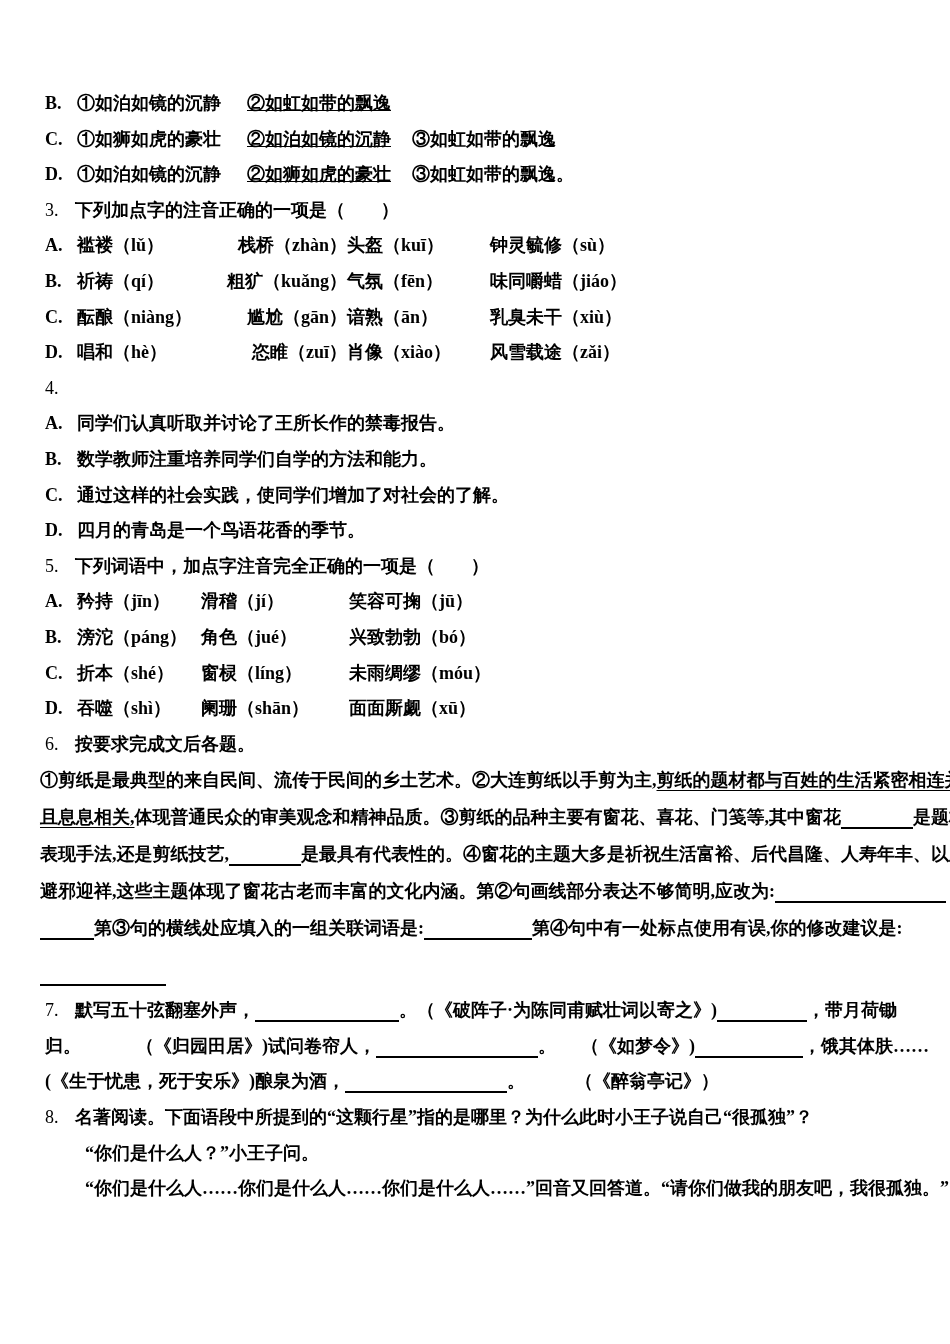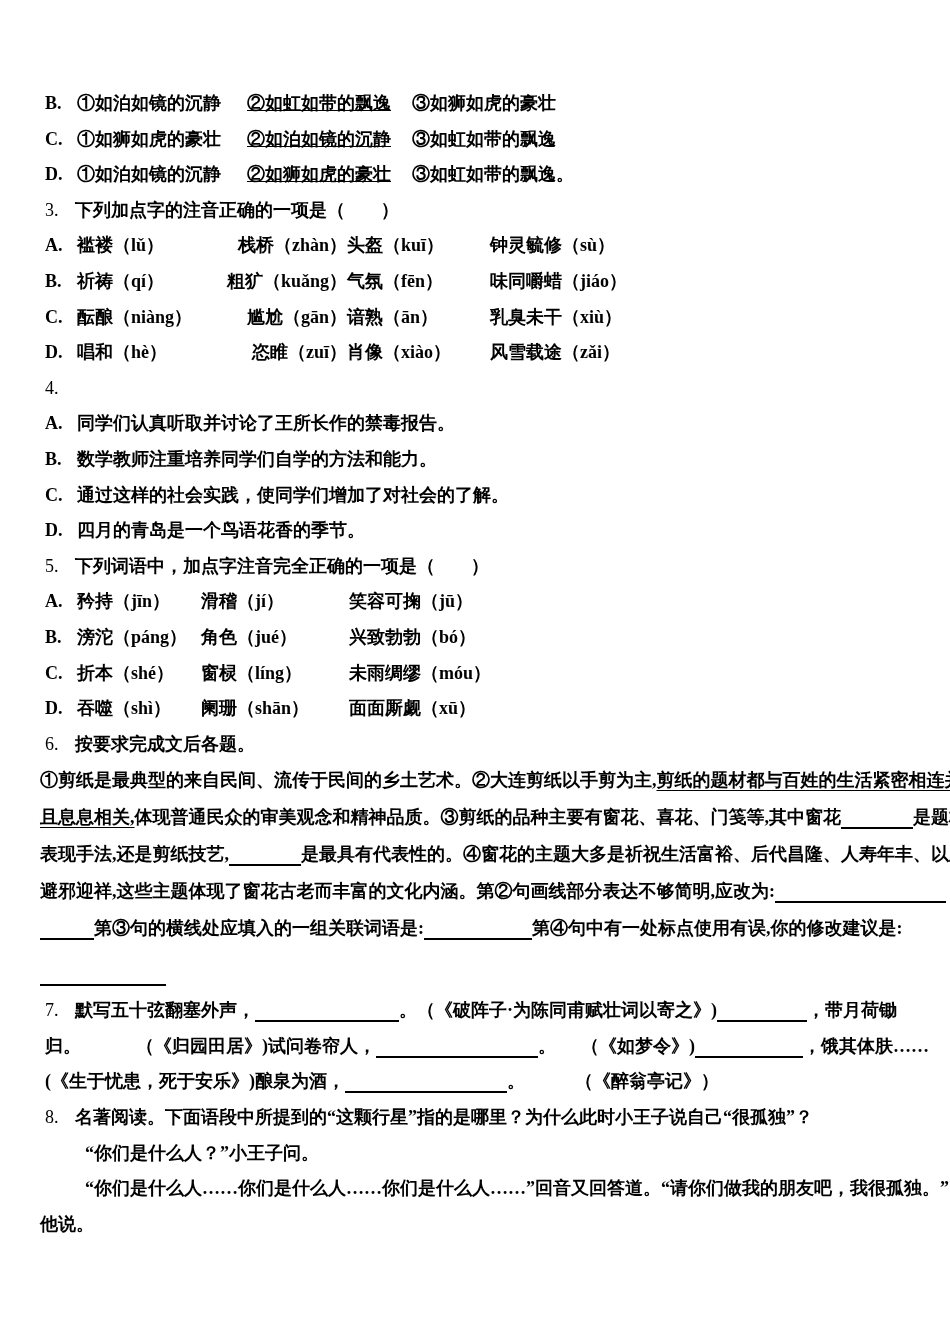--- a/index.html
+++ b/index.html
@@ -45,21 +45,20 @@
 </style>
 </head>
 <body>
 
 <div class="page">
 
   <div class="row">
     <span class="lbl">B.</span>
     <span class="c170">①如泊如镜的沉静</span>
     <span class="c165">②如虹如带的飘逸</span>
-    <span>③如狮如虎的豪壮</span>
   </div>
   <div class="row">
     <span class="lbl">C.</span>
     <span class="c170">①如狮如虎的豪壮</span>
     <span class="c165">②如泊如镜的沉静</span>
     <span>③如虹如带的飘逸</span>
   </div>
   <div class="row">
     <span class="lbl">D.</span>
     <span class="c170">①如泊如镜的沉静</span>
@@ -188,17 +187,14 @@
   <div class="row">
     <span class="num">8.</span>
     <span>名著阅读。下面语段中所提到的“这颗行星”指的是哪里？为什么此时小王子说自己“很孤独”？</span>
   </div>
   <div class="ln indent">
     <span>“你们是什么人？”小王子问。</span>
   </div>
   <div class="ln indent">
     <span>“你们是什么人……你们是什么人……你们是什么人……”回音又回答道。“请你们做我的朋友吧，我很孤独。”</span>
   </div>
-  <div class="ln" style="margin-left:-5px;">
-    <span>他说。</span>
-  </div>
 
 </div>
 
 </body></html>

